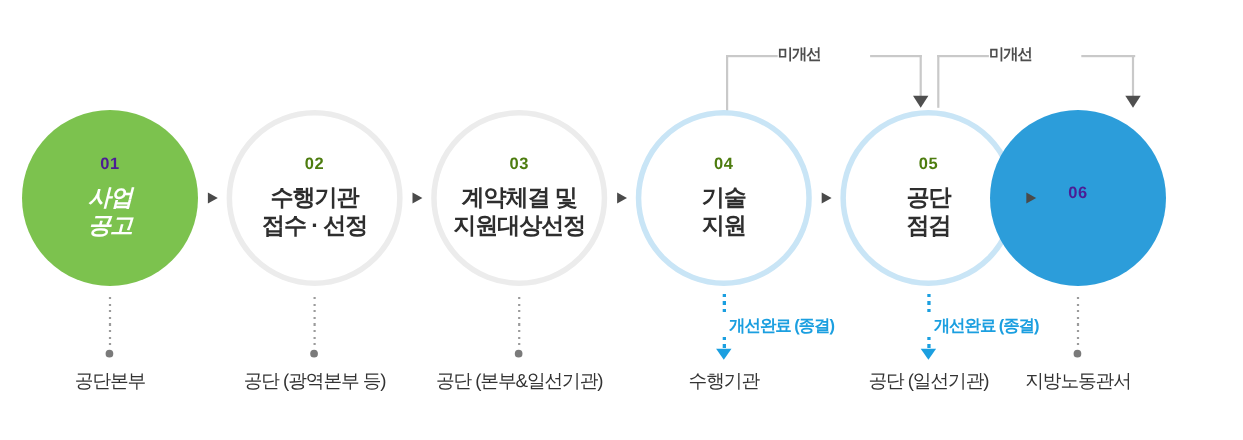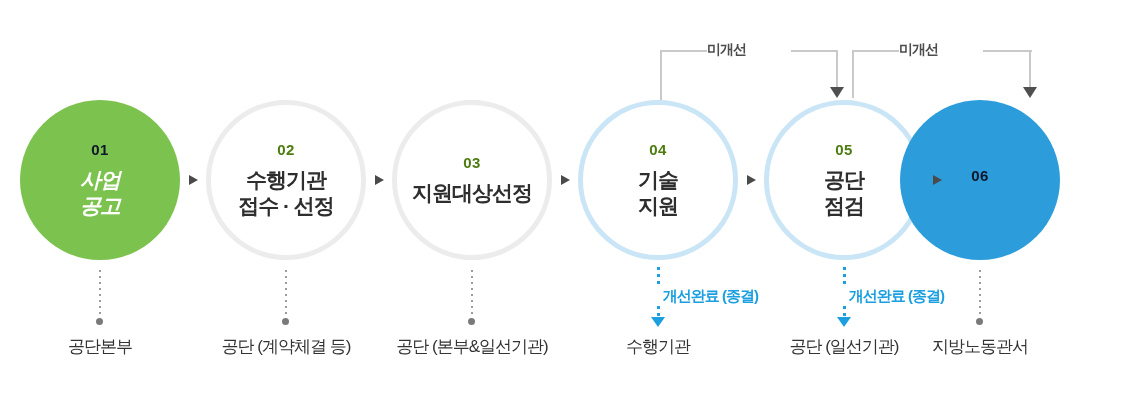--- a/index.html
+++ b/index.html
@@ -12,21 +12,21 @@
     position:absolute;left:20px;top:100px;width:160px;height:160px;
     box-sizing:border-box;border-radius:50%;
     display:flex;flex-direction:column;align-items:center;justify-content:center;
     text-align:center;z-index:2;background:#ffffff;
   }
   .circle.v-gray{border:5px solid #ececec;}
   .circle.v-bluering{border:5px solid #c9e5f6;}
   .circle.v-green{background:#7cc24e;}
   .circle.v-blue{background:#2c9dda;}
   .num{font-size:15px;font-weight:bold;color:#4d7c0f;letter-spacing:.5px;margin-bottom:9px;}
-  .circle.v-green .num,.circle.v-blue .num{color:#0f172a;}
+  .circle.v-green .num,.circle.v-blue .num{color:#4c1d95;}
   .title{font-size:21px;font-weight:bold;color:#2e2e2e;line-height:26px;letter-spacing:-1px;}
   .title span{display:block;}
   .circle.v-green .title,.circle.v-blue .title{color:#ffffff;font-style:italic;}
 
   
   .drop-gray{position:absolute;left:99px;top:270px;width:2px;height:46px;
     background:repeating-linear-gradient(to bottom,#9b9b9b 0 2px,transparent 2px 6px);}
   .drop-dot{position:absolute;left:96px;top:318px;width:7px;height:7px;border-radius:50%;background:#7a7a7a;}
   .drop-blue-a{position:absolute;left:99px;top:267px;width:3px;height:18px;
     background:repeating-linear-gradient(to bottom,#1b9fe0 0 3px,transparent 3px 7px);}
@@ -71,27 +71,28 @@
   <div class="step" style="left:186px">
     <div class="circle v-gray">
       <div class="num">02</div>
       <div class="title">
         <span>수행기관</span>
         <span>접수 · 선정</span>
       </div>
     </div>
     <div class="drop-gray"></div>
     <div class="drop-dot"></div>
-    <div class="org-label">공단 (계약체결 등)</div>
+    <div class="org-label">공단 (광역본부 등)</div>
   </div>
 
   <div class="step" style="left:372px">
     <div class="circle v-gray">
       <div class="num">03</div>
       <div class="title">
+        <span>계약체결 및</span>
         <span>지원대상선정</span>
       </div>
     </div>
     <div class="drop-gray"></div>
     <div class="drop-dot"></div>
     <div class="org-label">공단 (본부&amp;일선기관)</div>
   </div>
 
   <div class="step" style="left:558px">
     <div class="circle v-bluering">

